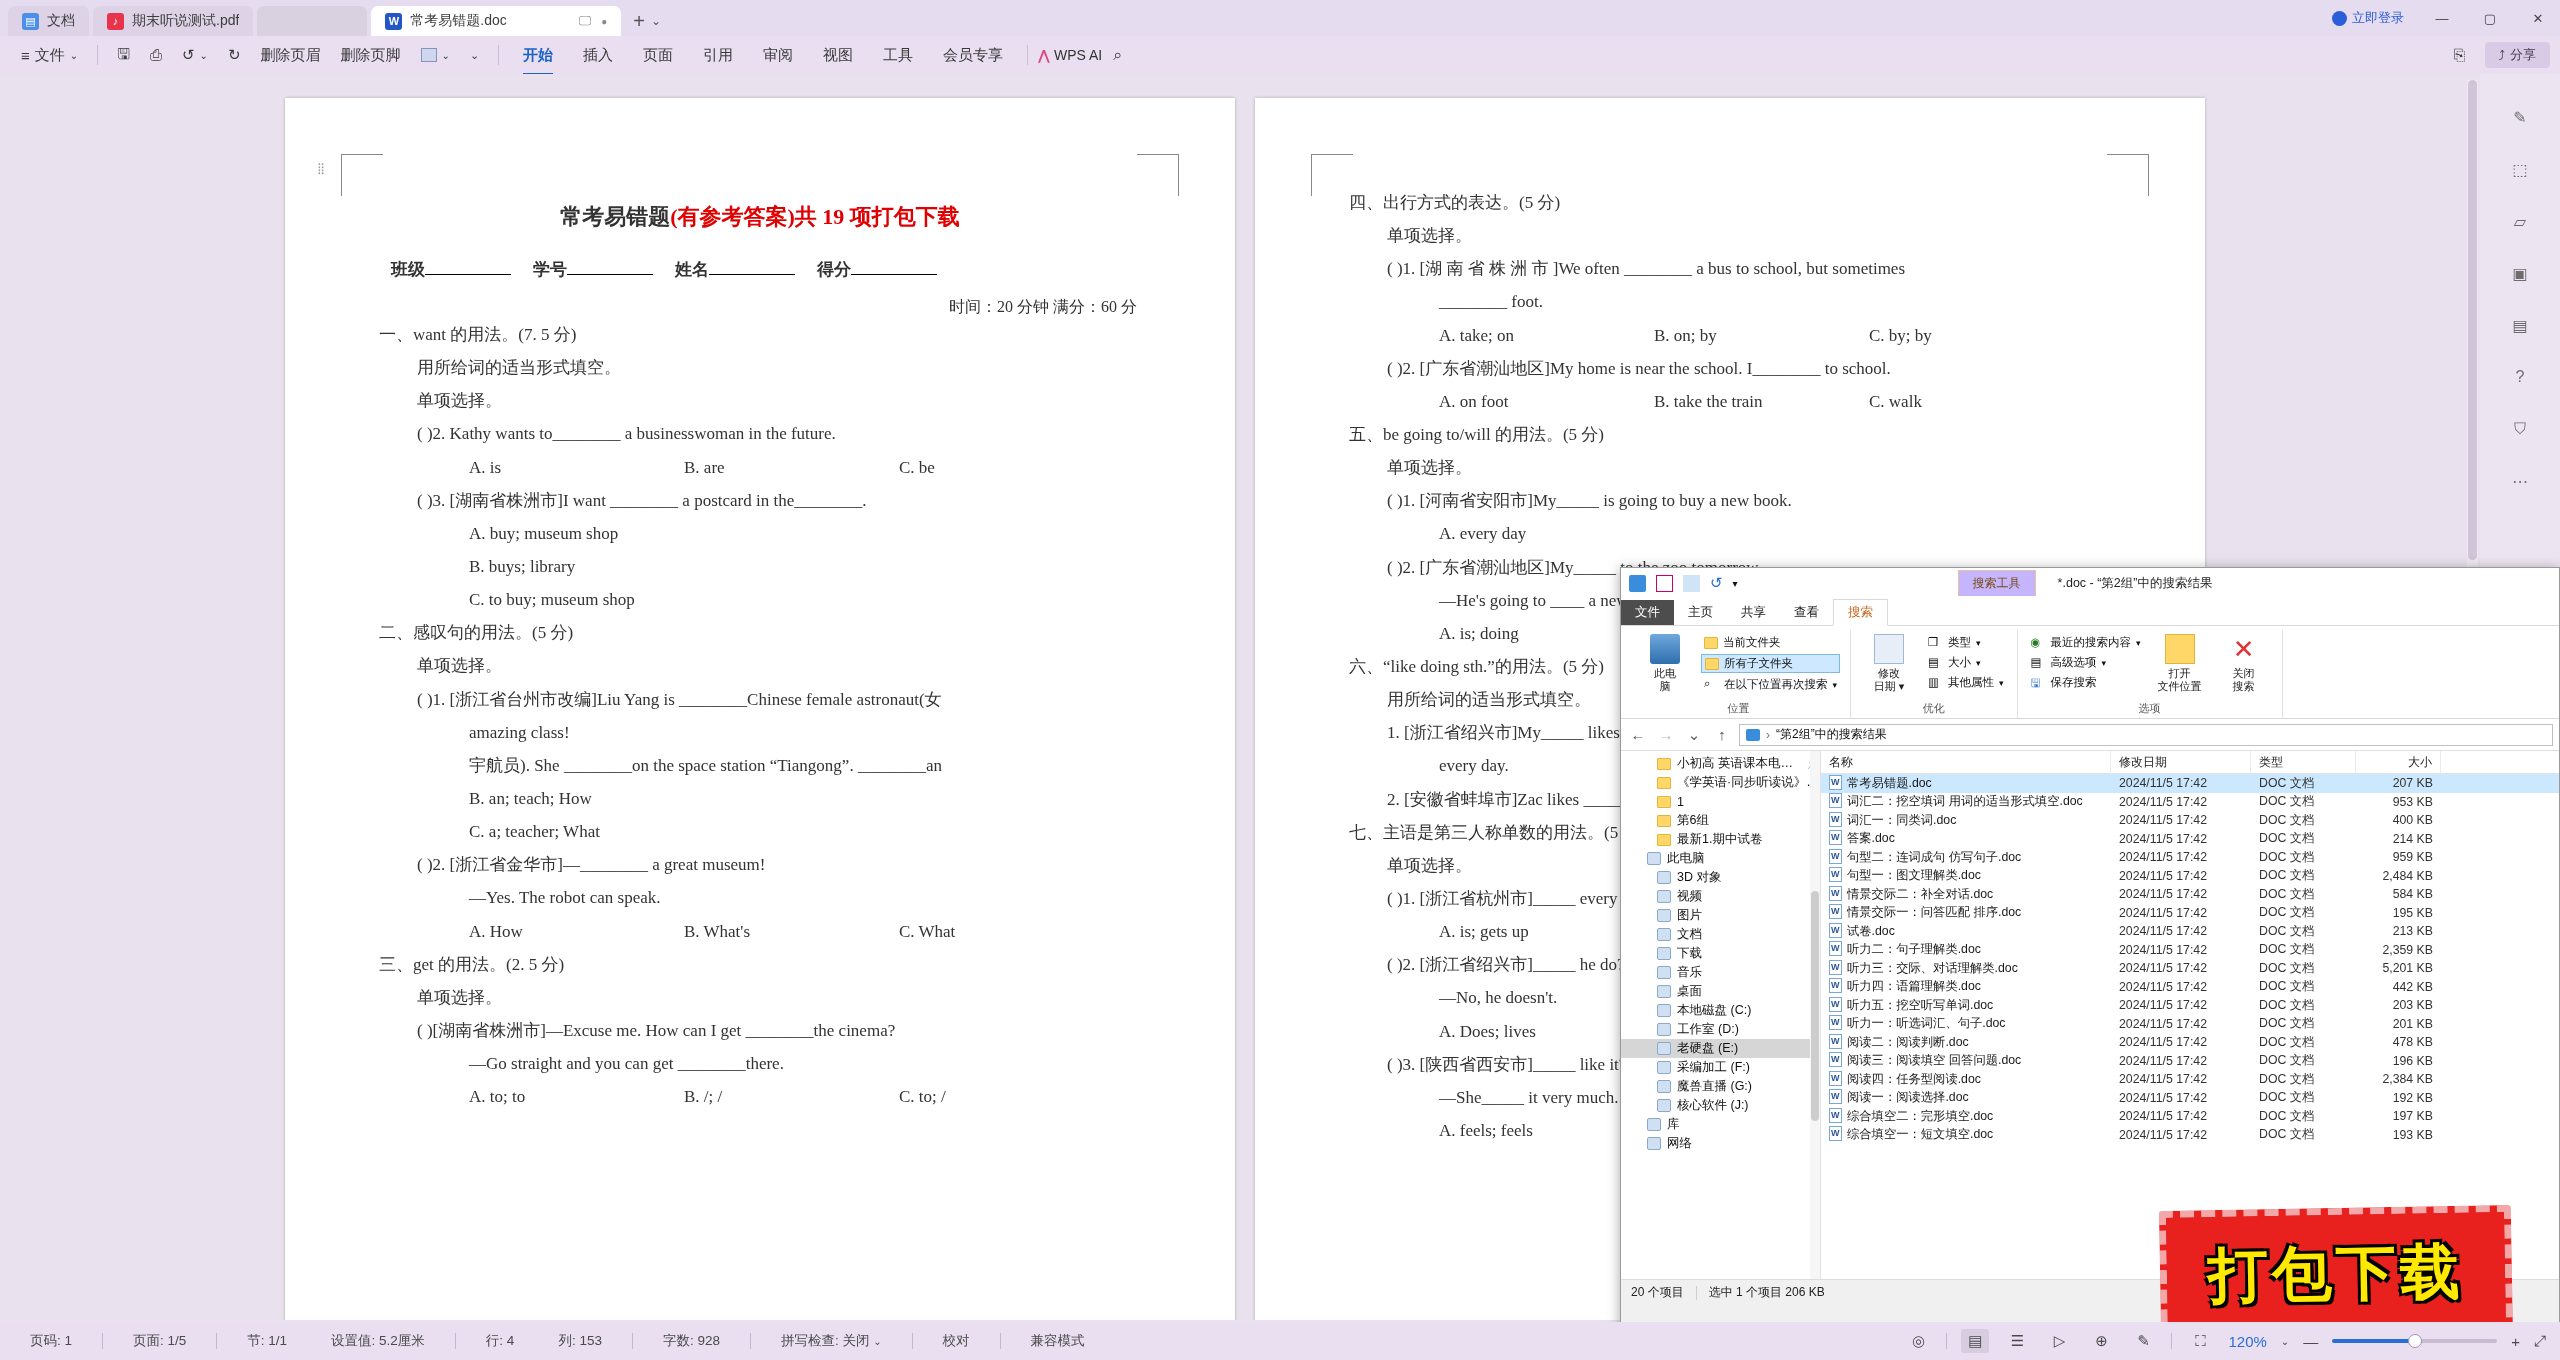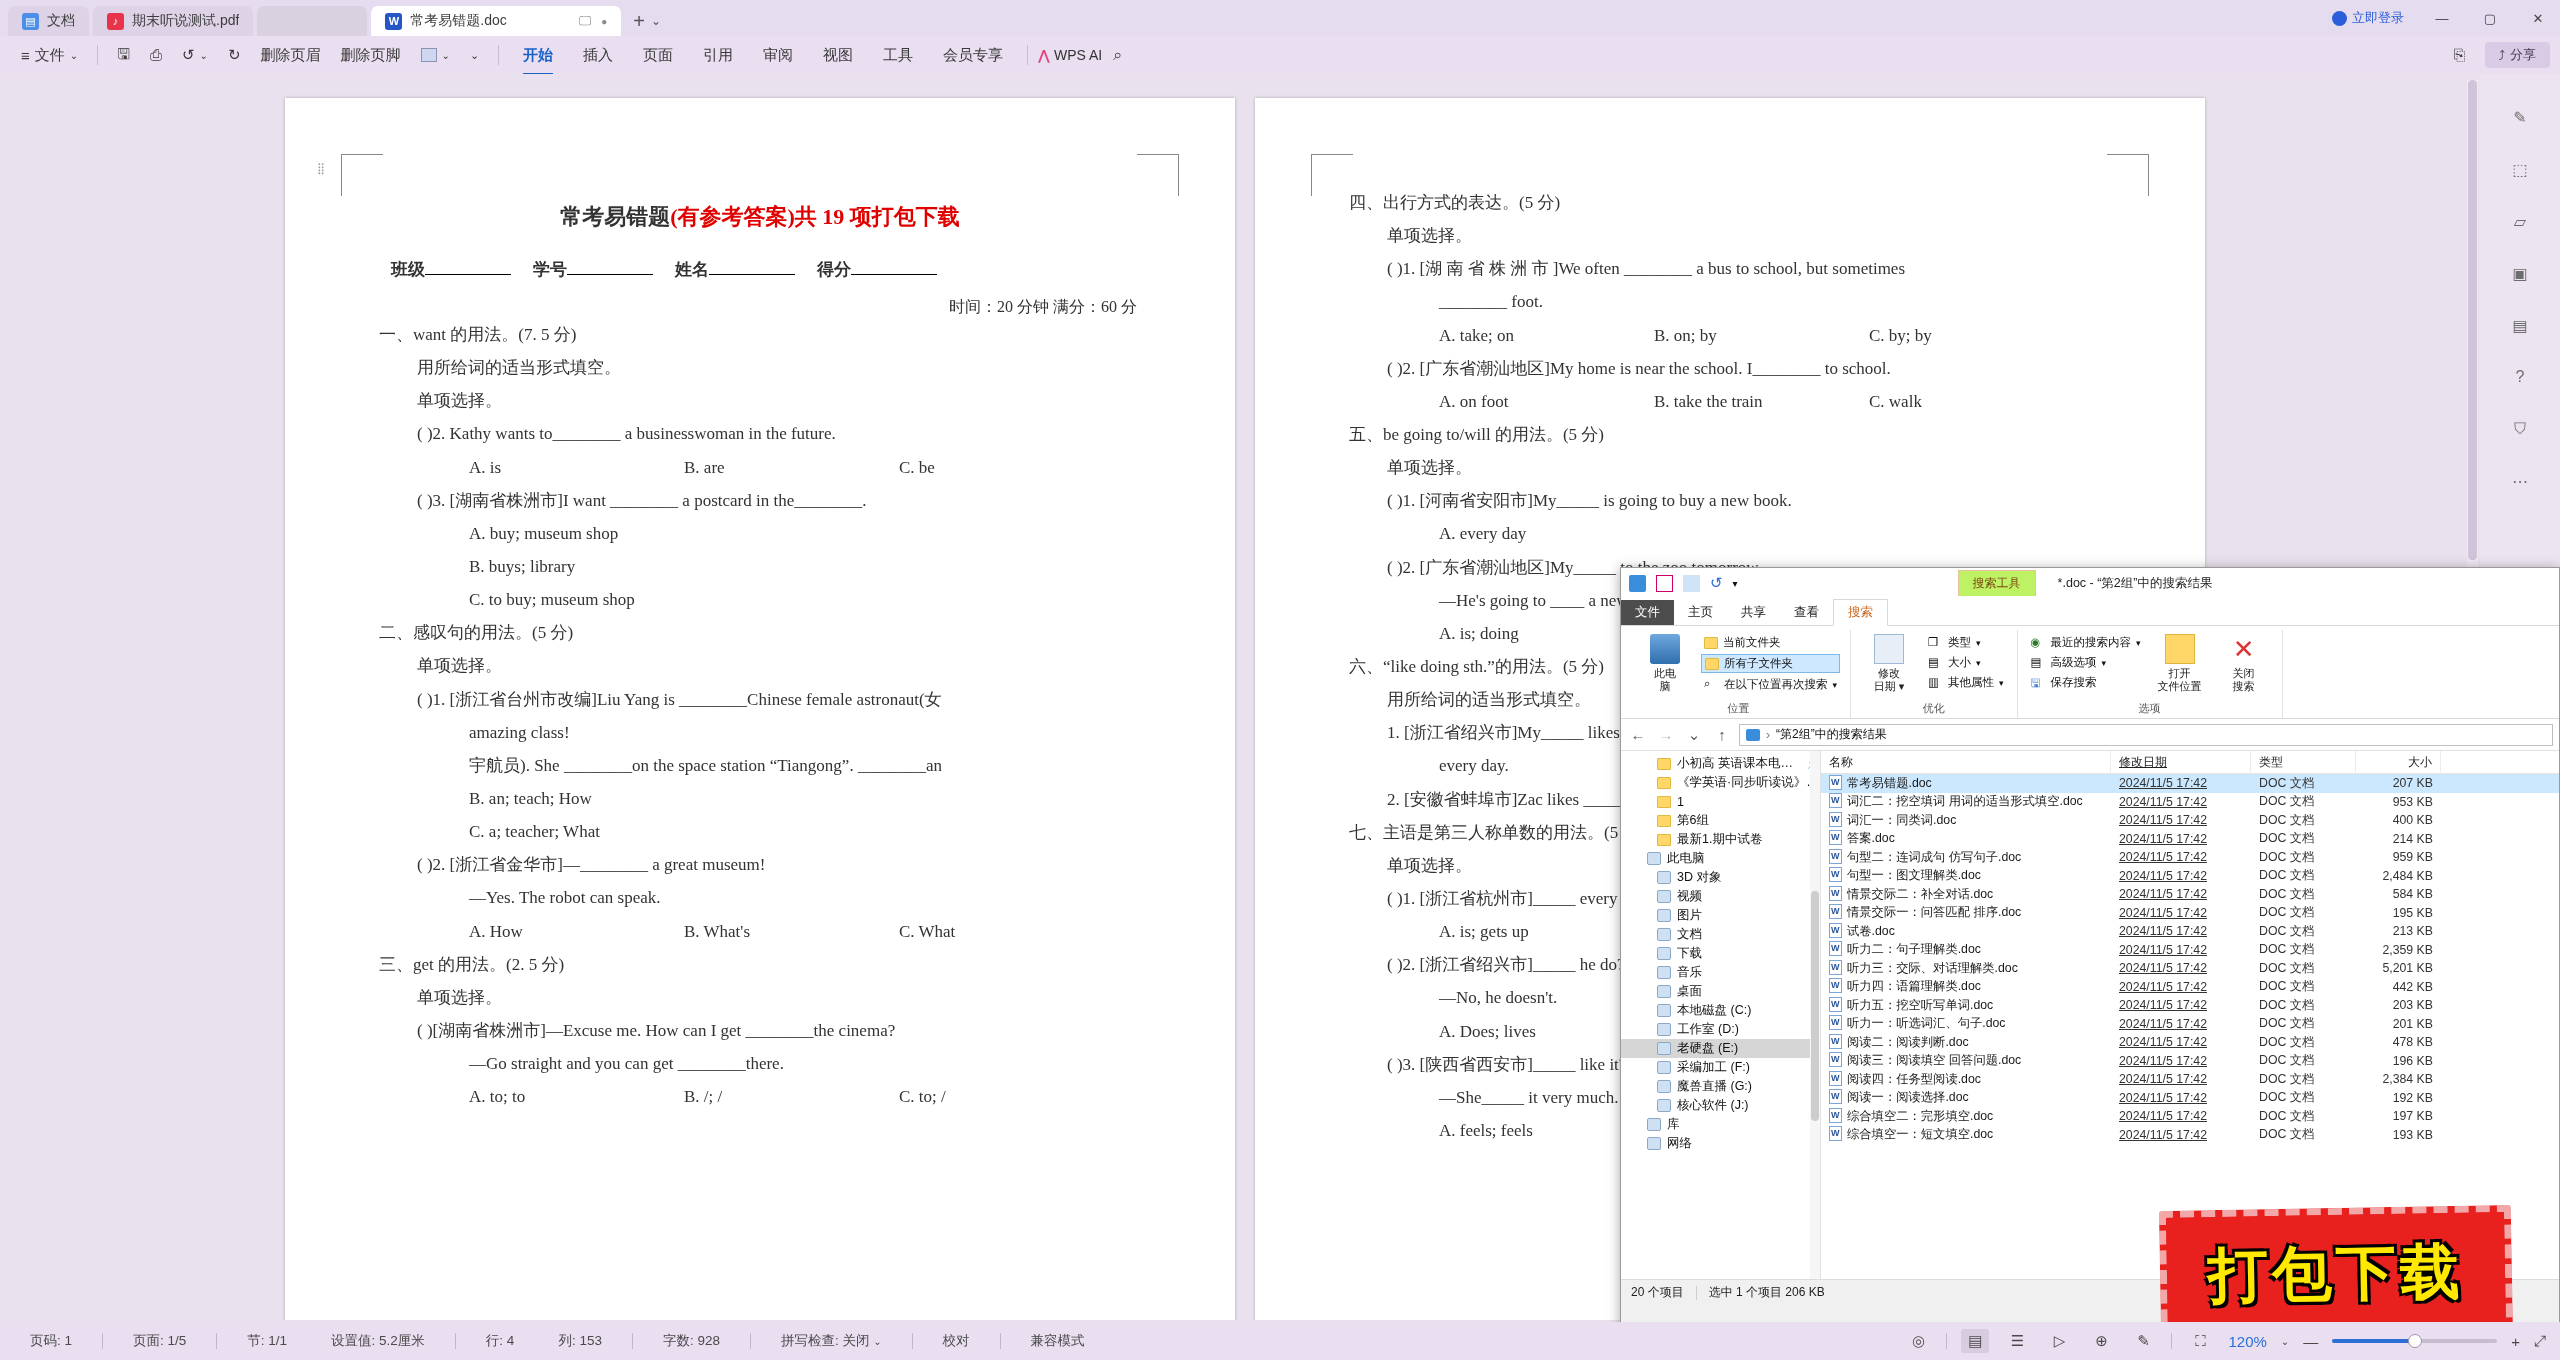--- a/index.html
+++ b/index.html
@@ -113,21 +113,21 @@
 
   
   .explorer {
     position:absolute; left:1620px; top:567px; width:940px; height:762px;
     background:#f0f0f0; border:1px solid #9a9a9a;
     font-family:"Liberation Sans","DejaVu Sans",sans-serif; font-size:12.5px; color:#111;
     box-shadow:0 2px 12px rgba(0,0,0,.35);
   }
   .ex-qat { height:30px; display:flex; align-items:center; gap:10px; padding-left:8px; background:#fff; }
   .ex-qat .ic { width:17px; height:17px; display:inline-block;}
-  .ctx-tab { height:26px; margin-left:210px; background:#bef264; color:#7a4a13; display:flex;
+  .ctx-tab { height:26px; margin-left:210px; background:#c4b5fd; color:#7a4a13; display:flex;
       align-items:center; justify-content:center; width:78px; font-size:12px; border:1px solid #e7c49b; border-bottom:none;}
   .ex-title { margin-left:12px; font-size:12.5px; color:#222; }
   .ex-tabs { height:28px; display:flex; align-items:flex-end; background:#fff; border-bottom:1px solid #d9d9d9;}
   .ex-tab { padding:4px 14px; font-size:12.5px; color:#222; }
   .ex-tab.file { background:#4d4d4d; color:#fff; }
   .ex-tab.active { border:1px solid #d9d9d9; border-bottom:1px solid #fff; position:relative; top:1px; background:#fff; color:#c5641a;}
   .ex-ribbon { height:93px; background:#fff; border-bottom:1px solid #d9d9d9; display:flex; padding:4px 6px 0 6px; }
   .ex-grp { display:flex; flex-direction:column; border-right:1px solid #e2e2e2; padding:0 10px; }
   .ex-grp .title { margin-top:auto; text-align:center; font-size:11px; color:#555; padding-bottom:2px;}
   .ex-grp .body { display:flex; gap:8px; align-items:flex-start; padding-top:4px;}
@@ -146,21 +146,21 @@
   .tnode { display:flex; align-items:center; gap:6px; height:19px; font-size:12.5px; white-space:nowrap; padding-left:10px;}
   .tnode.sel { background:#d6d6d6; }
   .tnode.ind1 { padding-left:26px; }
   .tnode.ind2 { padding-left:36px; }
   .fldr { width:14px;height:12px;background:#ffd769;border:1px solid #e2b83c;border-radius:1px;flex:none;}
   .tree-scroll { position:absolute; right:0; top:0; width:10px; height:100%; background:#f6f6f6;}
   .tree-scroll i { position:absolute; left:1px; top:140px; width:8px; height:230px; background:#cdcdcd; border-radius:4px; display:block;}
   .ex-list { flex:1; background:#fff; position:relative; overflow:hidden;}
   .lhead { display:flex; height:23px; align-items:center; border-bottom:1px solid #e4e4e4; font-size:12px; color:#222;}
   .lhead div { border-right:1px solid #ececec; height:23px; line-height:23px; padding-left:8px; overflow:hidden;}
-  .c-name { width:290px; } .c-date { width:140px;text-decoration:underline; } .c-type { width:105px; } .c-size { width:85px; text-align:right; padding-right:8px !important;}
+  .c-name { width:290px; } .c-date { width:140px; } .c-type { width:105px; } .c-size { width:85px; text-align:right; padding-right:8px !important;}
   .lrow { display:flex; height:18.5px; align-items:center; font-size:12.3px; color:#1a1a1a;}
   .lrow.sel { background:#cbe8ff; }
   .lrow div { padding-left:8px; white-space:nowrap; overflow:hidden; text-overflow:ellipsis;}
   .lrow .c-size { text-align:right; padding-right:10px; color:#333;}
   .lrow .c-date, .lrow .c-type { color:#333; }
   .docico { width:13px;height:15px;background:#fff;border:1px solid #7aa7d8;display:inline-block;
       margin-right:5px; vertical-align:-3px; position:relative;}
   .docico::after{content:"W";position:absolute;left:1px;top:0;font-size:9px;color:#2b579a;font-weight:bold;line-height:13px;}
   .ex-status { height:26px; background:#f0f0f0; border-top:1px solid #dcdcdc; display:flex; align-items:center;
       font-size:12px; color:#222; padding-left:10px; gap:12px;}

